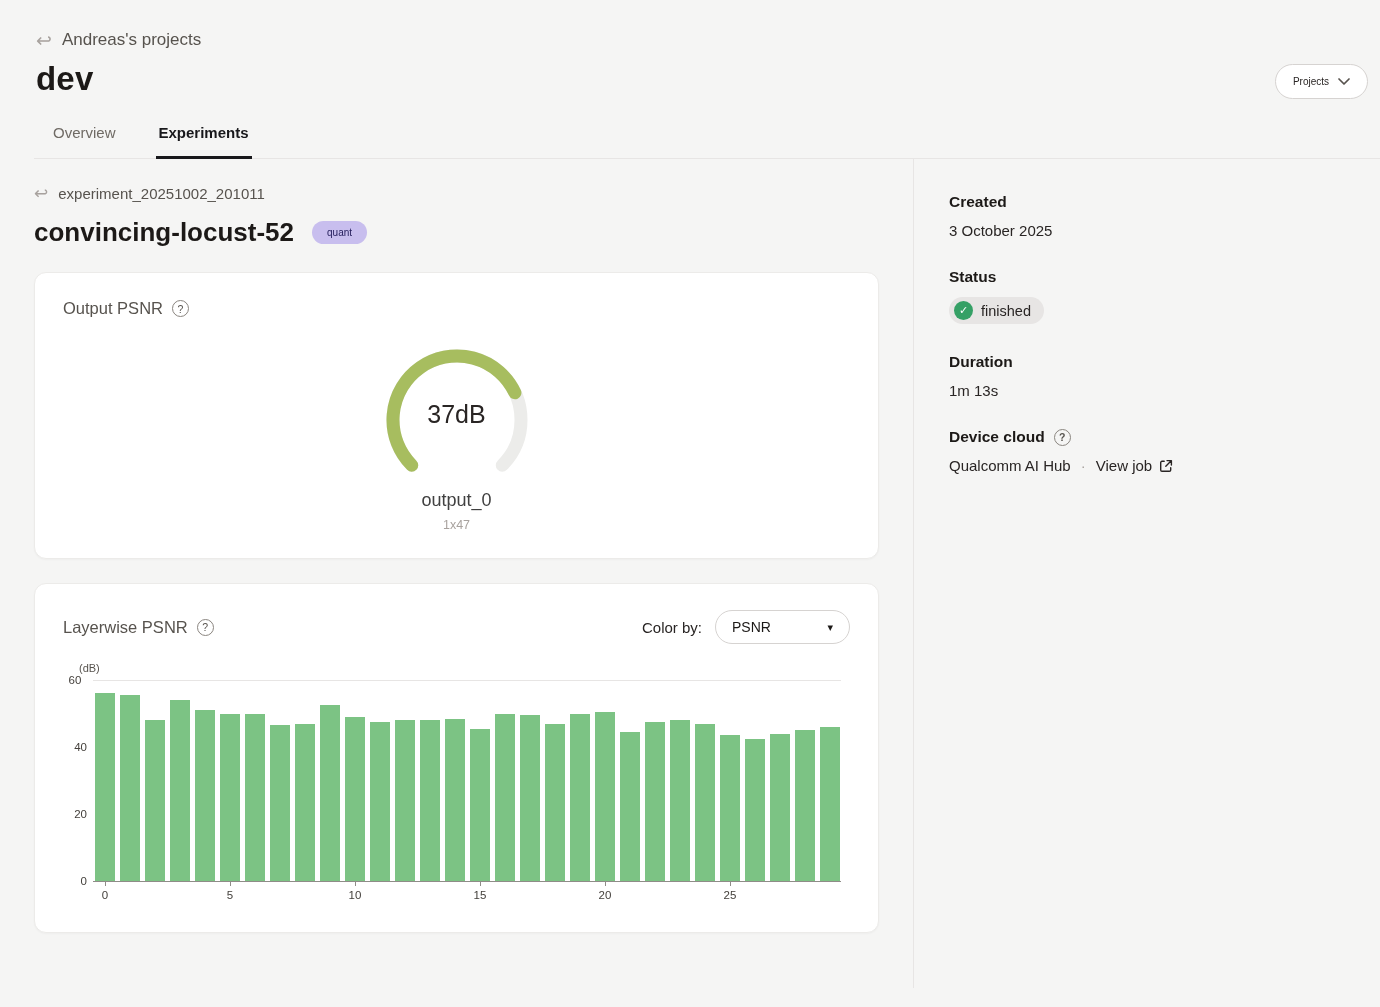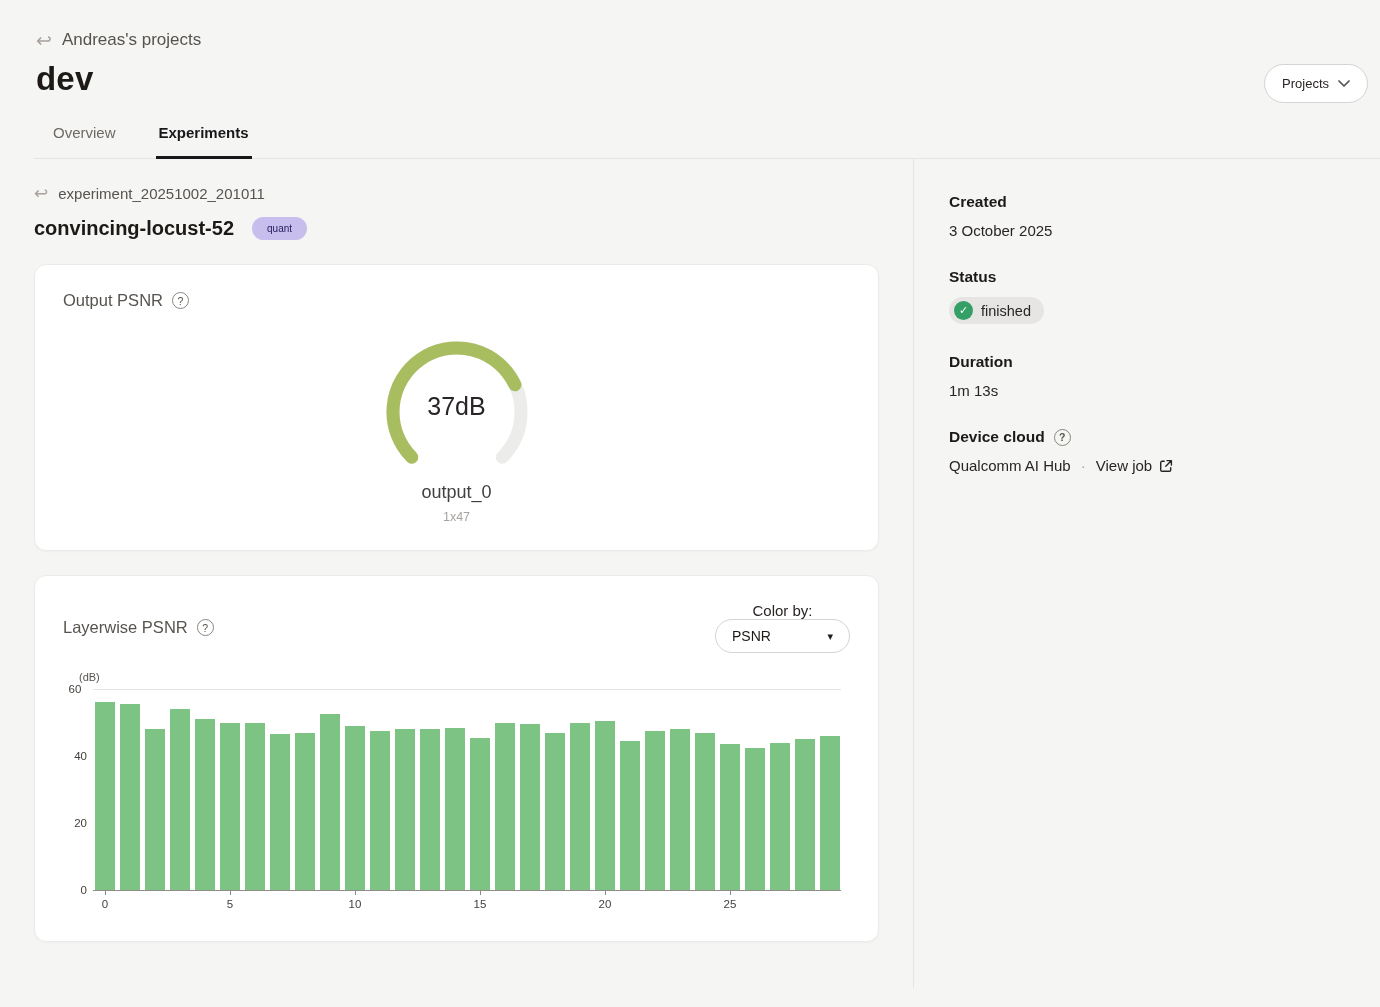--- a/index.html
+++ b/index.html
@@ -11,53 +11,53 @@
     overflow:hidden;
     position:relative;
   }
   
   .header { padding:30px 36px 0 36px; position:relative; }
   .crumb { display:flex; align-items:center; gap:10px; color:#57534e; font-size:17px; }
   .back-icon { color:#a8a29e; font-size:19px; line-height:1; cursor:pointer; }
   .page-title { font-size:33px; font-weight:800; margin-top:10px; color:#1c1917; letter-spacing:.2px; }
   .projects-btn { position:absolute; top:64px; right:12px; display:flex; align-items:center; gap:9px;
     background:#fff; border:1px solid #d6d3d1; border-radius:20px; padding:11px 17px;
-    font-size:13px; color:#292524; cursor:pointer; }
+    font-size:10px; color:#292524; cursor:pointer; }
   
   .tabs-wrap { margin:26px 0 0 34px; border-bottom:1px solid #e7e5e4; }
   .tabs { display:flex; gap:37px; padding-left:16px; }
   .tab { padding:0 3px 15px 3px; font-size:15px; color:#6f6a64; cursor:pointer; }
   .tab.active { color:#18181b; font-weight:600; border-bottom:3px solid #18181b; margin-bottom:-1px; }
   
   .content { display:flex; align-items:stretch; min-height:829px; }
   .main { width:913px; padding:26px 34px 0 34px; }
   .sidebar { flex:1; border-left:1px solid #e7e5e4; padding:26px 0 0 35px; }
   
   .exp-crumb { display:flex; align-items:center; gap:10px; color:#57534e; font-size:15px; }
   .exp-title-row { display:flex; align-items:center; gap:18px; margin-top:15px; }
-  .exp-title { font-size:20px; font-weight:800; color:#1c1917; }
+  .exp-title { font-size:26px; font-weight:800; color:#1c1917; }
   .badge { background:#c8beee; color:#27205e; font-size:10px; padding:6px 15px; border-radius:14px; }
   
   .card { background:#fff; border:1px solid #ecebe9; border-radius:12px; margin-top:24px;
     padding:26px 28px; box-shadow:0 1px 2px rgba(0,0,0,.03); }
   .card-title { display:flex; align-items:center; gap:9px; font-size:16.5px; color:#57534e; }
   .help-icon { width:17px; height:17px; border:1.5px solid #8a857f; border-radius:50%;
     display:inline-flex; align-items:center; justify-content:center; font-size:10.5px;
     color:#57534e; cursor:pointer; flex:0 0 auto; }
   
   .gauge-wrap { display:flex; flex-direction:column; align-items:center; margin-top:24px; }
   .gauge { position:relative; width:170px; height:138px; }
   .gauge svg { position:absolute; inset:0; }
   .gauge-value { position:absolute; left:0; right:0; top:58px; text-align:center;
     font-size:25px; color:#292524; }
   .output-name { font-size:18px; color:#404040; margin-top:10px; }
   .output-shape { font-size:12.5px; color:#a8a29e; margin-top:7px; }
   
   .card2-head { display:flex; justify-content:space-between; align-items:center; }
-  .colorby { display:flex; align-items:center; font-size:15px; color:#292524;flex-direction:column; }
+  .colorby { display:flex; align-items:center; gap:13px; font-size:15px; color:#292524; }
   .select { display:flex; align-items:center; justify-content:space-between; width:135px;
     background:#fff; border:1px solid #d6d3d1; border-radius:17px; padding:8px 16px;
     font-size:14px; color:#1c1917; cursor:pointer; }
   .select .caret { font-size:11px; color:#1c1917; }
   
   .chart { margin:18px 0 0 30px; position:relative; }
   .ylabel { font-size:11px; color:#57534e; margin:0 0 6px -14px; }
   .plot { position:relative; height:202px; width:748px; border-bottom:1px solid #8f8c88; }
   .gridtop { position:absolute; top:0; left:0; right:0; height:1px; background:#e7e5e4; }
   .bars { position:absolute; inset:0; display:flex; align-items:flex-end; gap:5px; padding-left:2px; }

